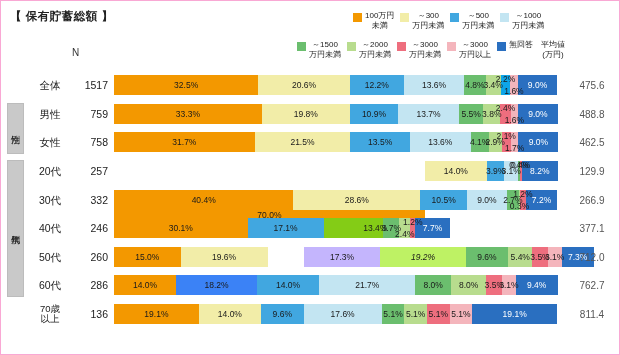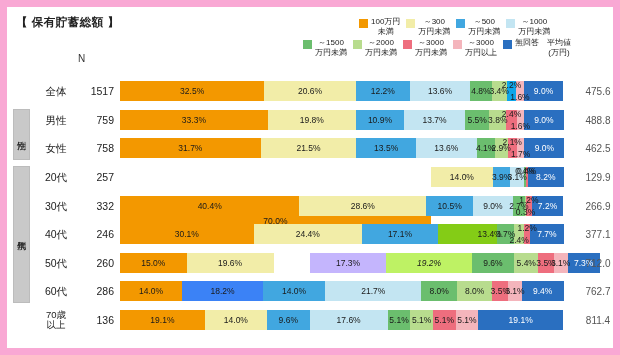--- a/index.html
+++ b/index.html
@@ -6,38 +6,38 @@
   html, body { margin: 0; padding: 0; }
   body {
     width: 620px; height: 355px;
     font-family: "Liberation Sans", "DejaVu Sans", sans-serif;
     background: #ffffff;
     overflow: hidden;
   }
   #frame {
     position: relative;
     width: 620px; height: 355px;
-    border: 7px solid #f9a8d4;
+    border: 1px solid #f9a8d4;
     background: #ffffff;
   }
 
   
   #title {
     position: absolute; left: 9px; top: 8px;
     font-size: 11.5px; font-weight: bold; color: #222;
     letter-spacing: 0.5px;
   }
 
   
   #legend {
     position: absolute; left: 296px; top: 10px; width: 318px;
   }
   .legend-row { display: flex; justify-content: flex-start; align-items: flex-start; }
   .legend-row.r1 { padding-left: 56px; }
-  .legend-row.r2 { padding-left: 0px; margin-top: 2px; }
+  .legend-row.r2 { padding-left: 0px; margin-top: 10px; }
   .legend-item { display: flex; align-items: flex-start; margin-right: 6px; }
   .legend-sw {
     width: 9px; height: 9px; flex: 0 0 9px; margin-top: 2px; margin-right: 3px;
   }
   .legend-txt {
     font-size: 8px; line-height: 9.5px; color: #222; text-align: center;
     white-space: nowrap;
   }
   .legend-txt .l2 { display: block; }
   .legend-avg {
@@ -309,23 +309,20 @@
         </div>
         <div class="avg">266.9</div>
       </div>
       <div class="row">
         <div class="rlabel">40代</div>
         <div class="rn">246</div>
         <div class="bar">
           <div class="seg" style="flex: 0 0 30.1%; background: rgb(243, 152, 0);">
             <span class="lbl">30.1%</span>
           </div>
-          <div class="seg" style="flex: 0 0 24.4%; background: rgb(242, 237, 168);">
-            <span class="lbl">24.4%</span>
-          </div>
           <div class="seg" style="flex: 0 0 17.1%; background: rgb(65, 167, 224);">
             <span class="lbl">17.1%</span>
           </div>
           <div class="seg" style="flex: 0 0 13.4%; background: #84cc16; padding-left: 44px;">
             <span class="lbl">13.4%</span>
           </div>
           <div class="seg" style="flex: 0 0 3.7%; background: rgb(107, 190, 110);">
             <span class="lbl">3.7%</span>
           </div>
           <div class="seg" style="flex: 0 0 2.4%; background: rgb(184, 220, 142);">

